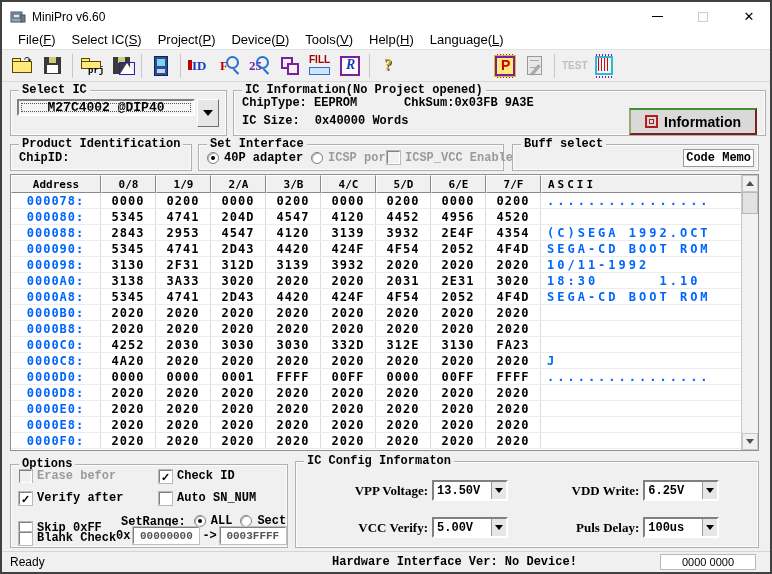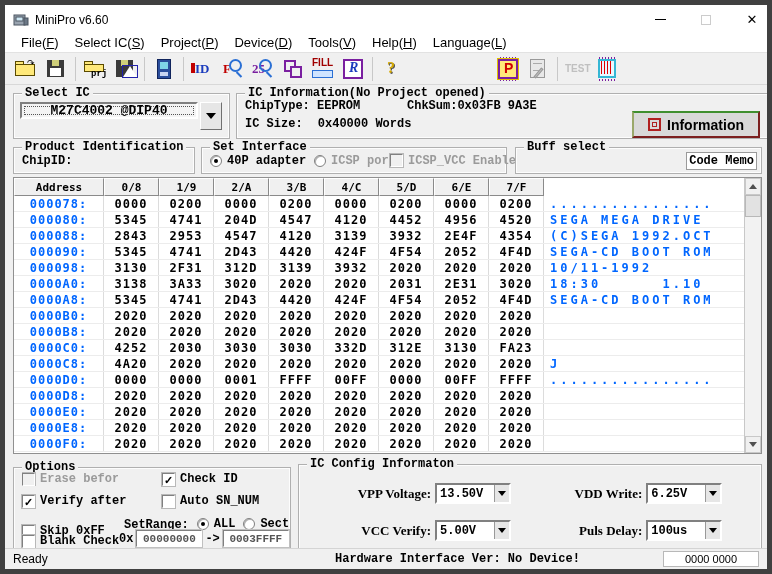--- a/index.html
+++ b/index.html
@@ -1,18 +1,18 @@
 <!DOCTYPE html>
 <html><head>
 <meta charset="utf-8">
 <style>
   * { box-sizing: border-box; margin: 0; padding: 0; }
   html,body { width:772px; height:574px; background:#fff; }
   body { font-family:"Liberation Sans", sans-serif; }
-  .window { position:relative; width:772px; height:574px; border:5px solid #404040; background:#f0f0f0; overflow:hidden; }
+  .window { position:relative; width:772px; height:574px; border:2px solid #404040; background:#f0f0f0; overflow:hidden; }
 
   
   .titlebar { position:absolute; left:0; top:0; width:770px; height:29px; background:#fff; display:flex; align-items:center; }
   .app-icon { width:16px; height:16px; margin:0 6px 0 8px; }
   .title-text { font-size:12px; color:#000; }
   .win-controls { position:absolute; right:0; top:0; height:29px; display:flex; }
   .win-btn { width:46px; height:29px; display:flex; align-items:center; justify-content:center; }
   .min-glyph { width:11px; height:1px; background:#000; display:block; }
   .max-glyph { width:10px; height:10px; border:1px solid #ccc; display:block; }
   .close-glyph { font-size:13px; color:#000; line-height:1; }
@@ -354,20 +354,21 @@
       <div class="hex-header">
           <div class="hcell w-addr">Address</div>
           <div class="hcell w-hex">0/8</div>
           <div class="hcell w-hex">1/9</div>
           <div class="hcell w-hex">2/A</div>
           <div class="hcell w-hex">3/B</div>
           <div class="hcell w-hex">4/C</div>
           <div class="hcell w-hex">5/D</div>
           <div class="hcell w-hex">6/E</div>
           <div class="hcell w-hex">7/F</div>
+          <div class="hcell w-ascii">ASCII</div>
         </div>
       <div class="hex-body">
           <div class="hex-row">
             <div class="cell w-addr c-addr">000078:</div>
             <div class="cell w-hex c-hex">0000</div>
             <div class="cell w-hex c-hex">0200</div>
             <div class="cell w-hex c-hex">0000</div>
             <div class="cell w-hex c-hex">0200</div>
             <div class="cell w-hex c-hex">0000</div>
             <div class="cell w-hex c-hex">0200</div>
@@ -378,21 +379,20 @@
           <div class="hex-row">
             <div class="cell w-addr c-addr">000080:</div>
             <div class="cell w-hex c-hex">5345</div>
             <div class="cell w-hex c-hex">4741</div>
             <div class="cell w-hex c-hex">204D</div>
             <div class="cell w-hex c-hex">4547</div>
             <div class="cell w-hex c-hex">4120</div>
             <div class="cell w-hex c-hex">4452</div>
             <div class="cell w-hex c-hex">4956</div>
             <div class="cell w-hex c-hex">4520</div>
-            <div class="cell w-ascii c-ascii">SEGA MEGA DRIVE</div>
           </div>
           <div class="hex-row">
             <div class="cell w-addr c-addr">000088:</div>
             <div class="cell w-hex c-hex">2843</div>
             <div class="cell w-hex c-hex">2953</div>
             <div class="cell w-hex c-hex">4547</div>
             <div class="cell w-hex c-hex">4120</div>
             <div class="cell w-hex c-hex">3139</div>
             <div class="cell w-hex c-hex">3932</div>
             <div class="cell w-hex c-hex">2E4F</div>

